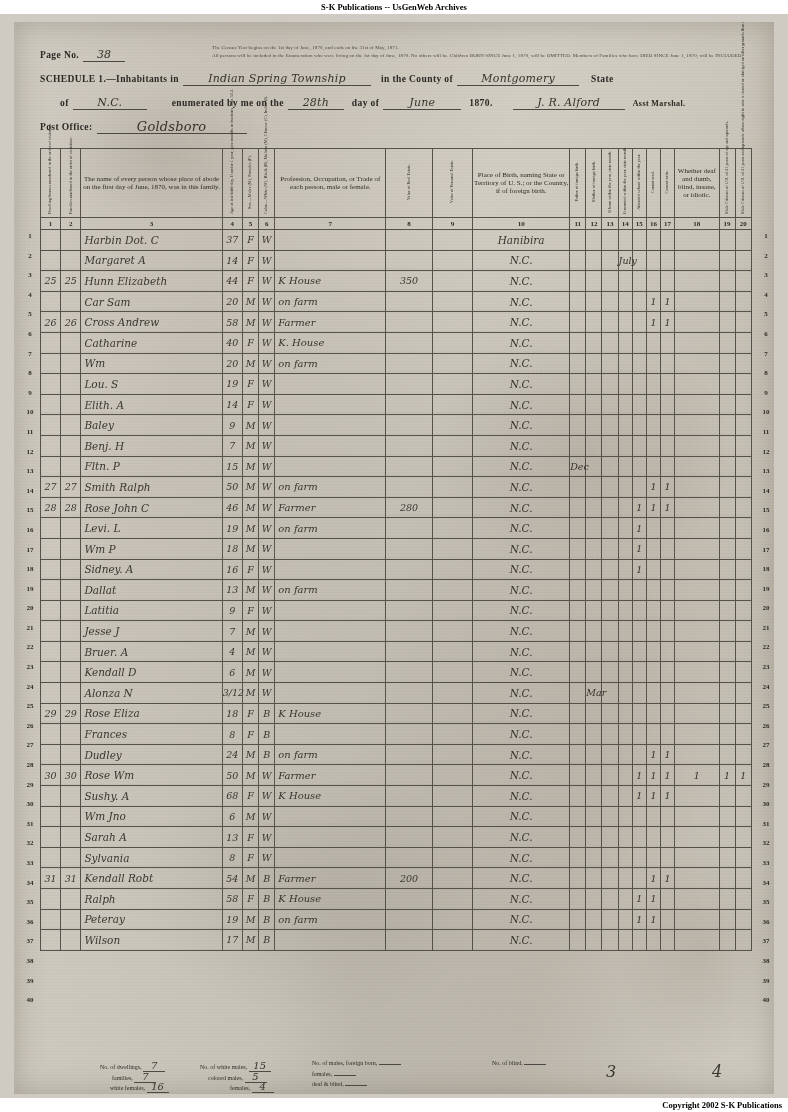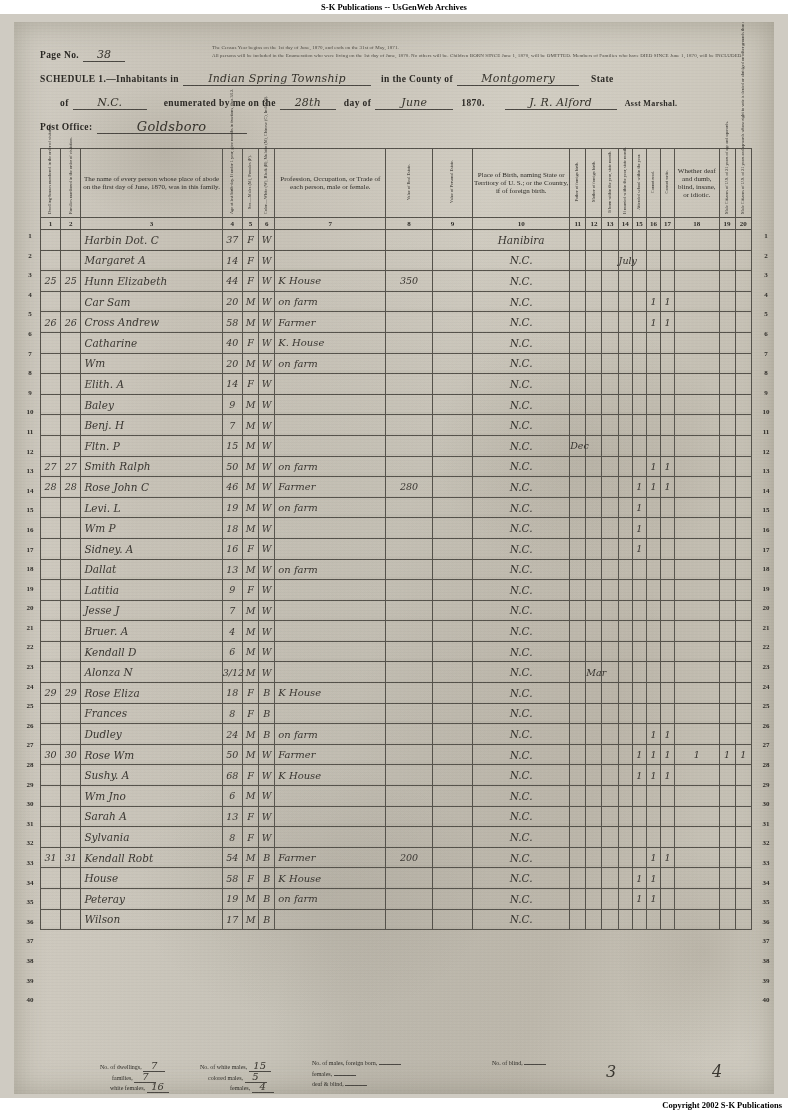--- a/index.html
+++ b/index.html
@@ -167,21 +167,21 @@
       <span class="lbl">SCHEDULE 1.—Inhabitants in</span>
       <span class="fill hand" style="width:188px;">Indian Spring Township</span>
       <span class="lbl" style="margin-left:6px;">in the County of</span>
       <span class="fill hand" style="width:122px;">Montgomery</span>
       <span class="lbl" style="margin-left:8px;">State</span>
     </div>
 
     <div class="hrow" style="left:20px;top:50px;">
       <span class="lbl">of</span>
       <span class="fill hand" style="width:74px;">N.C.</span>
-      <span class="lbl" style="margin-left:13px;">enumerated by me on the</span>
+      <span class="lbl" style="margin-left:21px;">enumerated by me on the</span>
       <span class="fill hand" style="width:56px;">28th</span>
       <span class="lbl" style="margin-left:4px;">day of</span>
       <span class="fill hand" style="width:78px;">June</span>
       <span class="lbl" style="margin-left:4px;">1870.</span>
       <span class="fill hand" style="width:112px;margin-left:16px;">J. R. Alford</span>
       <span class="lbl sm" style="margin-left:4px;">Asst Marshal.</span>
     </div>
 
     <div class="hrow" style="left:0;top:74px;">
       <span class="lbl">Post Office:</span>
@@ -413,20 +413,42 @@
             <td class="c" style="font-family: &quot;DejaVu Serif&quot;, serif; font-style: italic; font-size: 9.5px; color: rgb(56, 53, 48);"></td>
             <td class="c" style="font-family: &quot;DejaVu Serif&quot;, serif; font-style: italic; font-size: 9.5px; color: rgb(56, 53, 48);"></td>
             <td class="c" style="font-family: &quot;DejaVu Serif&quot;, serif; font-style: italic; font-size: 9.5px; color: rgb(56, 53, 48);"></td>
             <td class="c" style="font-family: &quot;DejaVu Serif&quot;, serif; font-style: italic; font-size: 9.5px; color: rgb(56, 53, 48);"></td>
             <td class="c" style="font-family: &quot;DejaVu Serif&quot;, serif; font-style: italic; font-size: 9.5px; color: rgb(56, 53, 48);"></td>
             <td class="c" style="font-family: &quot;DejaVu Serif&quot;, serif; font-style: italic; font-size: 9.5px; color: rgb(56, 53, 48);"></td>
           </tr>
           <tr class="datarow">
             <td class="c" style="font-family: &quot;DejaVu Serif&quot;, serif; font-style: italic; font-size: 9.5px; color: rgb(56, 53, 48);"></td>
             <td class="c" style="font-family: &quot;DejaVu Serif&quot;, serif; font-style: italic; font-size: 9.5px; color: rgb(56, 53, 48);"></td>
+            <td class="hcell">Lou. S</td>
+            <td class="c" style="font-family: &quot;DejaVu Serif&quot;, serif; font-style: italic; font-size: 9.5px; color: rgb(56, 53, 48);">19</td>
+            <td class="c" style="font-family: &quot;DejaVu Serif&quot;, serif; font-style: italic; font-size: 9.5px; color: rgb(56, 53, 48);">F</td>
+            <td class="c" style="font-family: &quot;DejaVu Serif&quot;, serif; font-style: italic; font-size: 9.5px; color: rgb(56, 53, 48);">W</td>
+            <td class="hcell" style="font-size: 10px;"></td>
+            <td class="c" style="font-family: &quot;DejaVu Serif&quot;, serif; font-style: italic; font-size: 9.5px; color: rgb(56, 53, 48);"></td>
+            <td class="c" style="font-family: &quot;DejaVu Serif&quot;, serif; font-style: italic; font-size: 9.5px; color: rgb(56, 53, 48);"></td>
+            <td class="hcell" style="text-align: center; padding-left: 0px;">N.C.</td>
+            <td class="c" style="font-family: &quot;DejaVu Serif&quot;, serif; font-style: italic; font-size: 9.5px; color: rgb(56, 53, 48);"></td>
+            <td class="c" style="font-family: &quot;DejaVu Serif&quot;, serif; font-style: italic; font-size: 9.5px; color: rgb(56, 53, 48);"></td>
+            <td class="c" style="font-family: &quot;DejaVu Serif&quot;, serif; font-style: italic; font-size: 9.5px; color: rgb(56, 53, 48);"></td>
+            <td class="c" style="font-family: &quot;DejaVu Serif&quot;, serif; font-style: italic; font-size: 9.5px; color: rgb(56, 53, 48);"></td>
+            <td class="c" style="font-family: &quot;DejaVu Serif&quot;, serif; font-style: italic; font-size: 9.5px; color: rgb(56, 53, 48);"></td>
+            <td class="c" style="font-family: &quot;DejaVu Serif&quot;, serif; font-style: italic; font-size: 9.5px; color: rgb(56, 53, 48);"></td>
+            <td class="c" style="font-family: &quot;DejaVu Serif&quot;, serif; font-style: italic; font-size: 9.5px; color: rgb(56, 53, 48);"></td>
+            <td class="c" style="font-family: &quot;DejaVu Serif&quot;, serif; font-style: italic; font-size: 9.5px; color: rgb(56, 53, 48);"></td>
+            <td class="c" style="font-family: &quot;DejaVu Serif&quot;, serif; font-style: italic; font-size: 9.5px; color: rgb(56, 53, 48);"></td>
+            <td class="c" style="font-family: &quot;DejaVu Serif&quot;, serif; font-style: italic; font-size: 9.5px; color: rgb(56, 53, 48);"></td>
+          </tr>
+          <tr class="datarow">
+            <td class="c" style="font-family: &quot;DejaVu Serif&quot;, serif; font-style: italic; font-size: 9.5px; color: rgb(56, 53, 48);"></td>
+            <td class="c" style="font-family: &quot;DejaVu Serif&quot;, serif; font-style: italic; font-size: 9.5px; color: rgb(56, 53, 48);"></td>
             <td class="hcell">Elith. A</td>
             <td class="c" style="font-family: &quot;DejaVu Serif&quot;, serif; font-style: italic; font-size: 9.5px; color: rgb(56, 53, 48);">14</td>
             <td class="c" style="font-family: &quot;DejaVu Serif&quot;, serif; font-style: italic; font-size: 9.5px; color: rgb(56, 53, 48);">F</td>
             <td class="c" style="font-family: &quot;DejaVu Serif&quot;, serif; font-style: italic; font-size: 9.5px; color: rgb(56, 53, 48);">W</td>
             <td class="hcell" style="font-size: 10px;"></td>
             <td class="c" style="font-family: &quot;DejaVu Serif&quot;, serif; font-style: italic; font-size: 9.5px; color: rgb(56, 53, 48);"></td>
             <td class="c" style="font-family: &quot;DejaVu Serif&quot;, serif; font-style: italic; font-size: 9.5px; color: rgb(56, 53, 48);"></td>
             <td class="hcell" style="text-align: center; padding-left: 0px;">N.C.</td>
             <td class="c" style="font-family: &quot;DejaVu Serif&quot;, serif; font-style: italic; font-size: 9.5px; color: rgb(56, 53, 48);"></td>
             <td class="c" style="font-family: &quot;DejaVu Serif&quot;, serif; font-style: italic; font-size: 9.5px; color: rgb(56, 53, 48);"></td>
@@ -941,21 +963,21 @@
             <td class="c" style="font-family: &quot;DejaVu Serif&quot;, serif; font-style: italic; font-size: 9.5px; color: rgb(56, 53, 48);"></td>
             <td class="c" style="font-family: &quot;DejaVu Serif&quot;, serif; font-style: italic; font-size: 9.5px; color: rgb(56, 53, 48);">1</td>
             <td class="c" style="font-family: &quot;DejaVu Serif&quot;, serif; font-style: italic; font-size: 9.5px; color: rgb(56, 53, 48);">1</td>
             <td class="c" style="font-family: &quot;DejaVu Serif&quot;, serif; font-style: italic; font-size: 9.5px; color: rgb(56, 53, 48);"></td>
             <td class="c" style="font-family: &quot;DejaVu Serif&quot;, serif; font-style: italic; font-size: 9.5px; color: rgb(56, 53, 48);"></td>
             <td class="c" style="font-family: &quot;DejaVu Serif&quot;, serif; font-style: italic; font-size: 9.5px; color: rgb(56, 53, 48);"></td>
           </tr>
           <tr class="datarow">
             <td class="c" style="font-family: &quot;DejaVu Serif&quot;, serif; font-style: italic; font-size: 9.5px; color: rgb(56, 53, 48);"></td>
             <td class="c" style="font-family: &quot;DejaVu Serif&quot;, serif; font-style: italic; font-size: 9.5px; color: rgb(56, 53, 48);"></td>
-            <td class="hcell">House</td>
+            <td class="hcell">Ralph</td>
             <td class="c" style="font-family: &quot;DejaVu Serif&quot;, serif; font-style: italic; font-size: 9.5px; color: rgb(56, 53, 48);">58</td>
             <td class="c" style="font-family: &quot;DejaVu Serif&quot;, serif; font-style: italic; font-size: 9.5px; color: rgb(56, 53, 48);">F</td>
             <td class="c" style="font-family: &quot;DejaVu Serif&quot;, serif; font-style: italic; font-size: 9.5px; color: rgb(56, 53, 48);">B</td>
             <td class="hcell" style="font-size: 10px;">K House</td>
             <td class="c" style="font-family: &quot;DejaVu Serif&quot;, serif; font-style: italic; font-size: 9.5px; color: rgb(56, 53, 48);"></td>
             <td class="c" style="font-family: &quot;DejaVu Serif&quot;, serif; font-style: italic; font-size: 9.5px; color: rgb(56, 53, 48);"></td>
             <td class="hcell" style="text-align: center; padding-left: 0px;">N.C.</td>
             <td class="c" style="font-family: &quot;DejaVu Serif&quot;, serif; font-style: italic; font-size: 9.5px; color: rgb(56, 53, 48);"></td>
             <td class="c" style="font-family: &quot;DejaVu Serif&quot;, serif; font-style: italic; font-size: 9.5px; color: rgb(56, 53, 48);"></td>
             <td class="c" style="font-family: &quot;DejaVu Serif&quot;, serif; font-style: italic; font-size: 9.5px; color: rgb(56, 53, 48);"></td>

